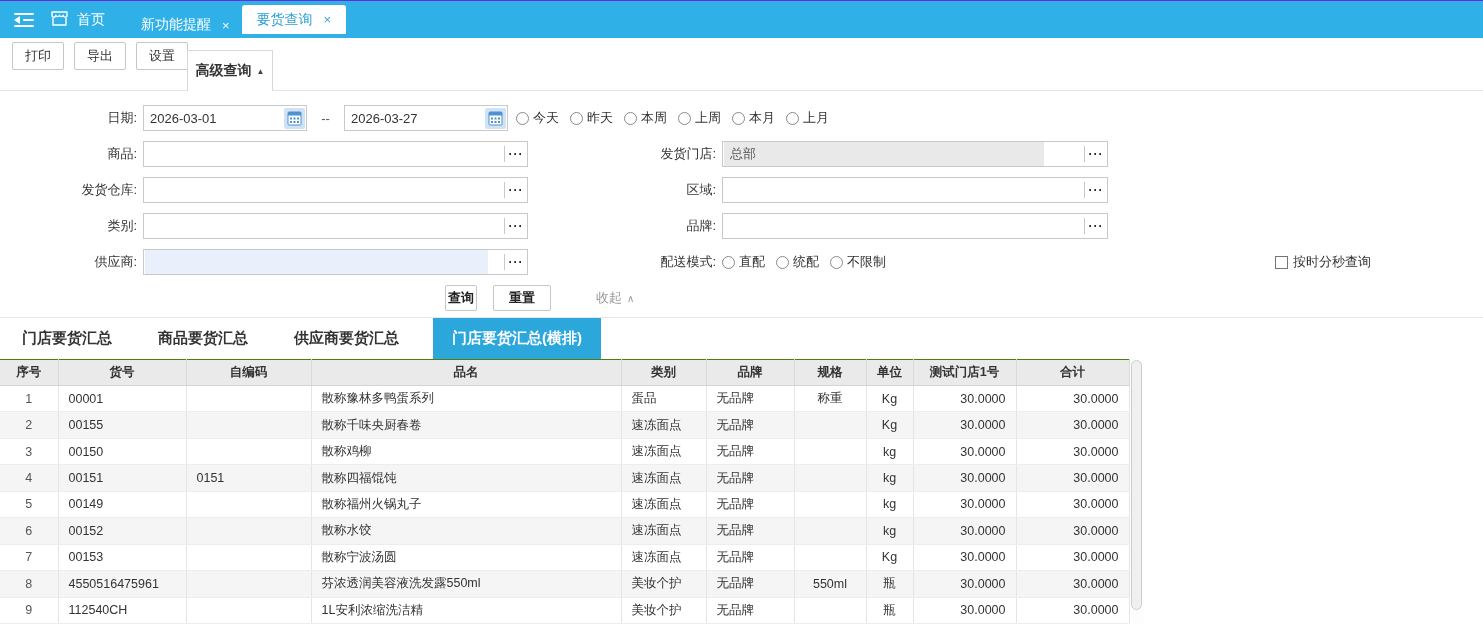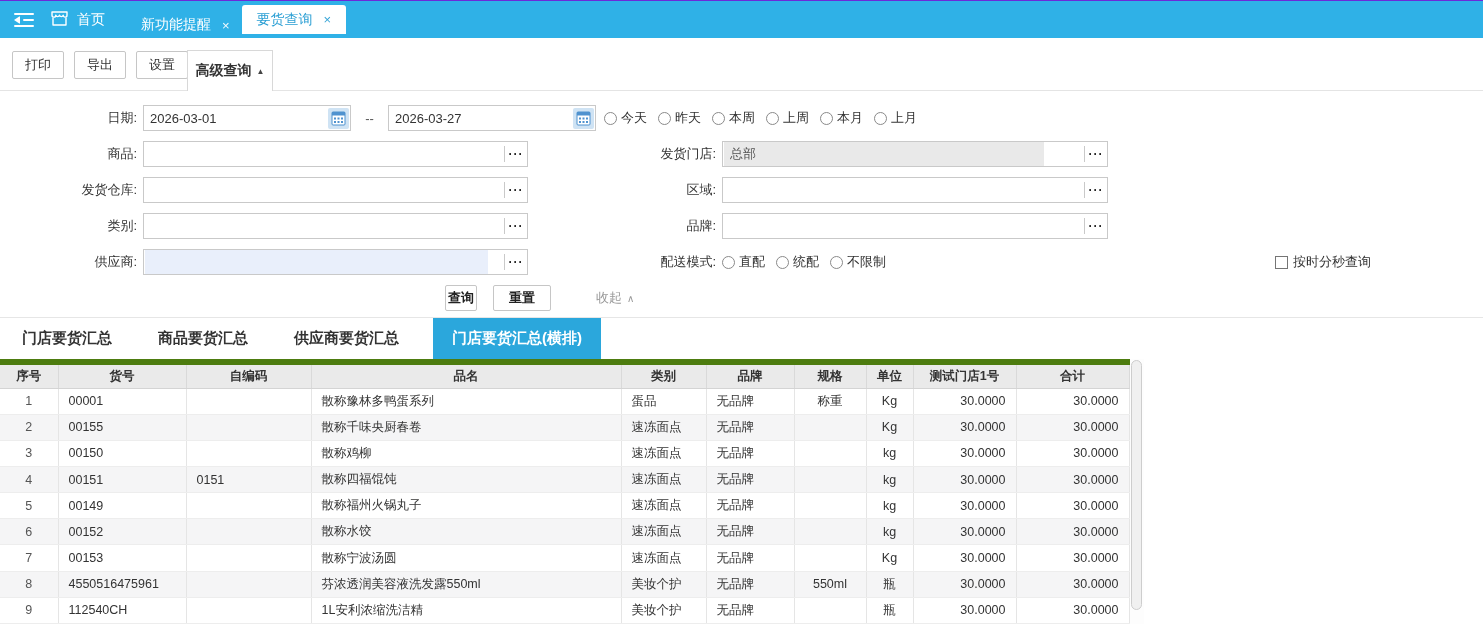--- a/index.html
+++ b/index.html
@@ -22,21 +22,21 @@
   .tb-tabs { display:flex; align-items:flex-end; }
   .tb-tab { height:100%; display:flex; align-items:center; gap:11px; padding:0 12px;
     color:#fff; font-size:14px; cursor:pointer; }
   .tb-tab .x { font-size:13px; opacity:.95; }
   .tb-tab.active { height:29px; background:#fff; color:#2b9fd4; border-radius:3px 3px 0 0;
     padding:0 15px; }
   .tb-tab.active .x { color:#2b9fd4; }
 
   
   .toolbar { position:relative; height:53px; border-bottom:1px solid #e4e4e4;
-    padding:13px 0 0 12px; display:flex; gap:10px; background:#fff; }
+    padding:4px 0 0 12px; display:flex; gap:10px; background:#fff; }
   .tool-btn { width:52px; height:28px; border:1px solid #c6c6c6; border-radius:2px;
     background:#fff; font-size:13px; color:#333; cursor:pointer;
     font-family:"Liberation Sans", sans-serif; }
   .adv-box { position:absolute; left:187px; top:12px; bottom:-1px; width:86px;
     background:#fff; border:1px solid #d8d8d8; border-bottom:none; z-index:2;
     display:flex; align-items:center; justify-content:center; gap:5px;
     font-size:14px; font-weight:700; cursor:pointer; }
   .adv-box .caret { font-size:8px; color:#444; }
 
   
@@ -48,21 +48,21 @@
     border:1px solid #c9c9c9; background:#fff; flex:none; }
   .picker.w-r { width:386px; }
   .picker input { flex:1; min-width:0; height:100%; border:none; outline:none;
     padding:0 6px; font-size:13px; color:#333; background:transparent;
     font-family:"Liberation Sans", sans-serif; }
   .picker.focused input { background:#e9effb; margin:1px 16px 1px 1px; }
   .picker.disabled input { background:#e9e9e9; color:#555; margin:1px 40px 1px 1px; }
   .picker .sep { width:1px; align-self:stretch; margin:4px 0; background:#c9c9c9; }
   .picker .dots { width:22px; text-align:center; font-weight:700; letter-spacing:1px;
     color:#222; font-size:12px; cursor:pointer; line-height:24px; }
-  .datebox { display:flex; align-items:center; width:208px; height:26px;
+  .datebox { display:flex; align-items:center; width:164px; height:26px;
     border:1px solid #c9c9c9; background:#fff; flex:none; }
   .datebox input { flex:1; min-width:0; border:none; outline:none; padding:0 6px;
     font-size:13px; color:#333; font-family:"Liberation Sans", sans-serif; }
   .datebox .cal { width:24px; height:24px; display:flex; align-items:center;
     justify-content:center; cursor:pointer; }
   .date-sep { width:37px; text-align:center; color:#555; }
   .radio-group { display:flex; align-items:center; margin-left:8px; }
   .radio-item { display:flex; align-items:center; margin-right:11px; cursor:pointer; }
   .radio-circle { width:13px; height:13px; border:1px solid #8a8a8a; border-radius:50%;
     background:#fff; margin-right:4px; flex:none; }
@@ -82,21 +82,21 @@
   
   .rtabs { height:41px; display:flex; align-items:stretch; padding-left:10px;
     background:#fff; }
   .rtab { display:flex; align-items:center; padding:0 12px; margin-right:22px;
     font-size:15px; font-weight:700; color:#333; cursor:pointer; white-space:nowrap; }
   .rtab.active { background:#2ba7dc; color:#fff; margin-right:0; padding:0 19px; }
 
   
   .table-area { display:flex; height:265px; overflow:hidden; }
   table { border-collapse:collapse; table-layout:fixed; width:1129px; flex:none;
-    border-top:6px solid #4d7c0f; }
+    border-top:1px solid #4d7c0f; }
   th { background:#eaeaea; font-weight:700; font-size:12.5px; color:#333;
     border-right:1px solid #d9d9d9; border-bottom:1px solid #d4d4d4;
     height:26px; padding:0 8px; text-align:center; white-space:nowrap; overflow:hidden; }
   td { border-right:1px solid #e5e5e5; border-bottom:1px solid #ededed;
     height:26px; padding:0 10px; font-size:12.5px; white-space:nowrap; overflow:hidden; }
   tbody tr:nth-child(even) { background:#f5f5f6; }
   td:nth-child(1) { text-align:center; color:#555; }
   td:nth-child(7), td:nth-child(8) { text-align:center; }
   td:nth-child(9), td:nth-child(10) { text-align:right; }
   .vscroll { width:14px; flex:none; position:relative; background:#fdfdfd; }

